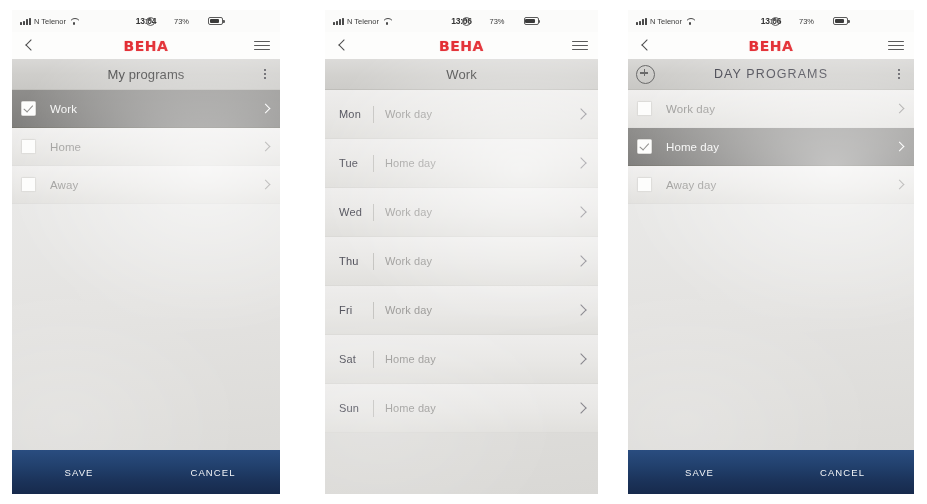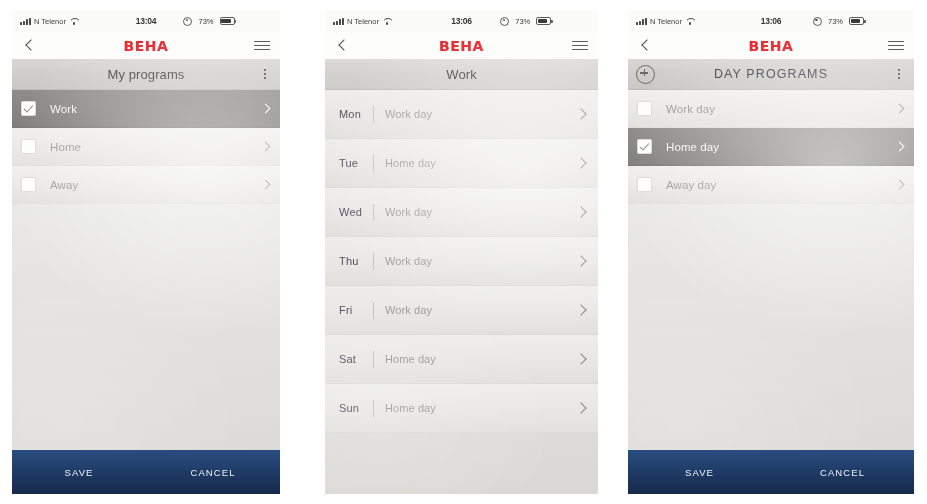--- a/index.html
+++ b/index.html
@@ -53,22 +53,22 @@
     left: 0; right: 0;
     text-align: center;
     font-size: 8.5px;
     font-weight: bold;
     color: #2e2e2e;
     letter-spacing: -0.2px;
   }
   .sb-right {
     display: flex;
     align-items: center;
-    justify-content: center;
-    gap: 6px;
+    justify-content: flex-start;
+    gap: 19px;
     flex: 1 1 0;
     z-index: 2;
     font-size: 7.5px;
     color: #3a3a3a;
   }
   .signal-bars {
     display: inline-flex;
     align-items: flex-end;
     gap: 1px;
     height: 8px;

